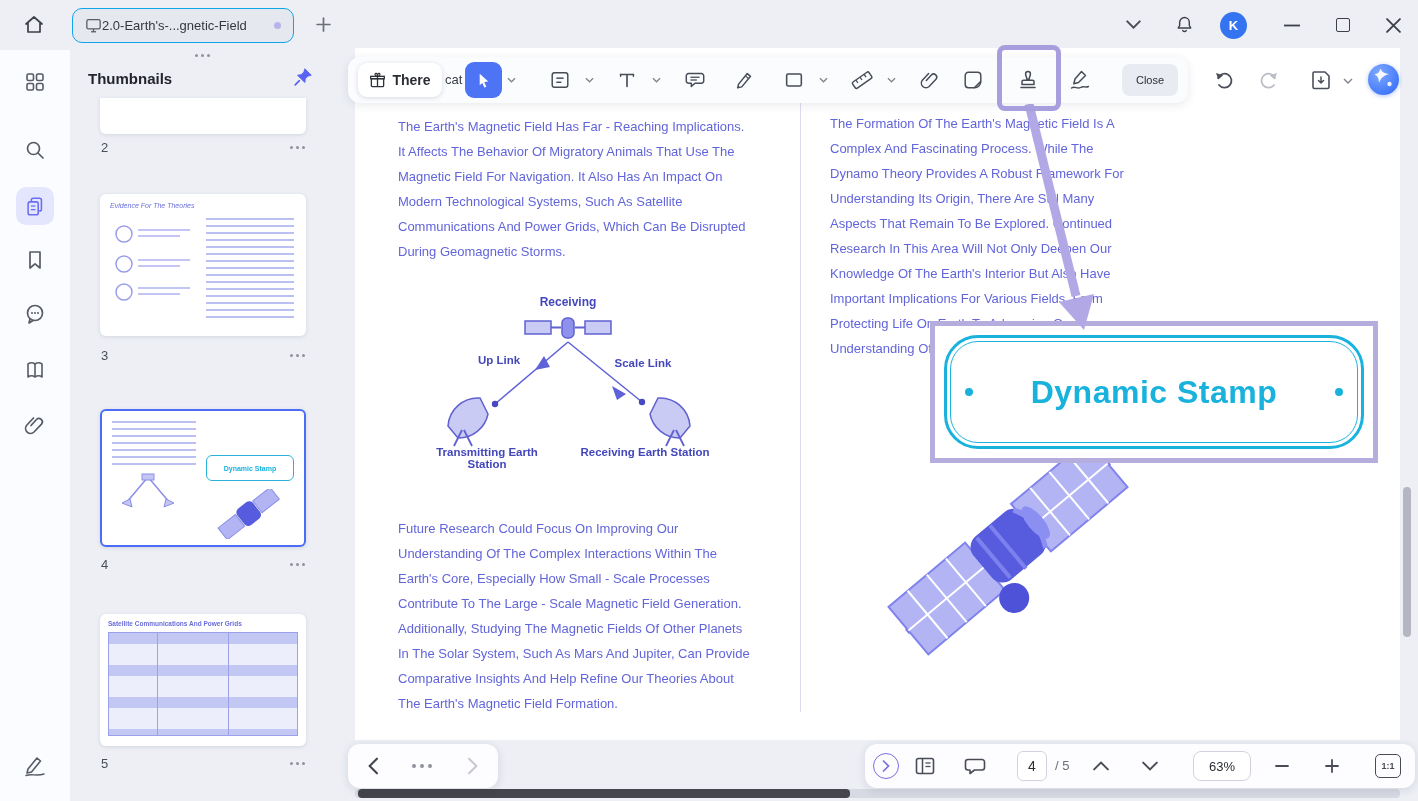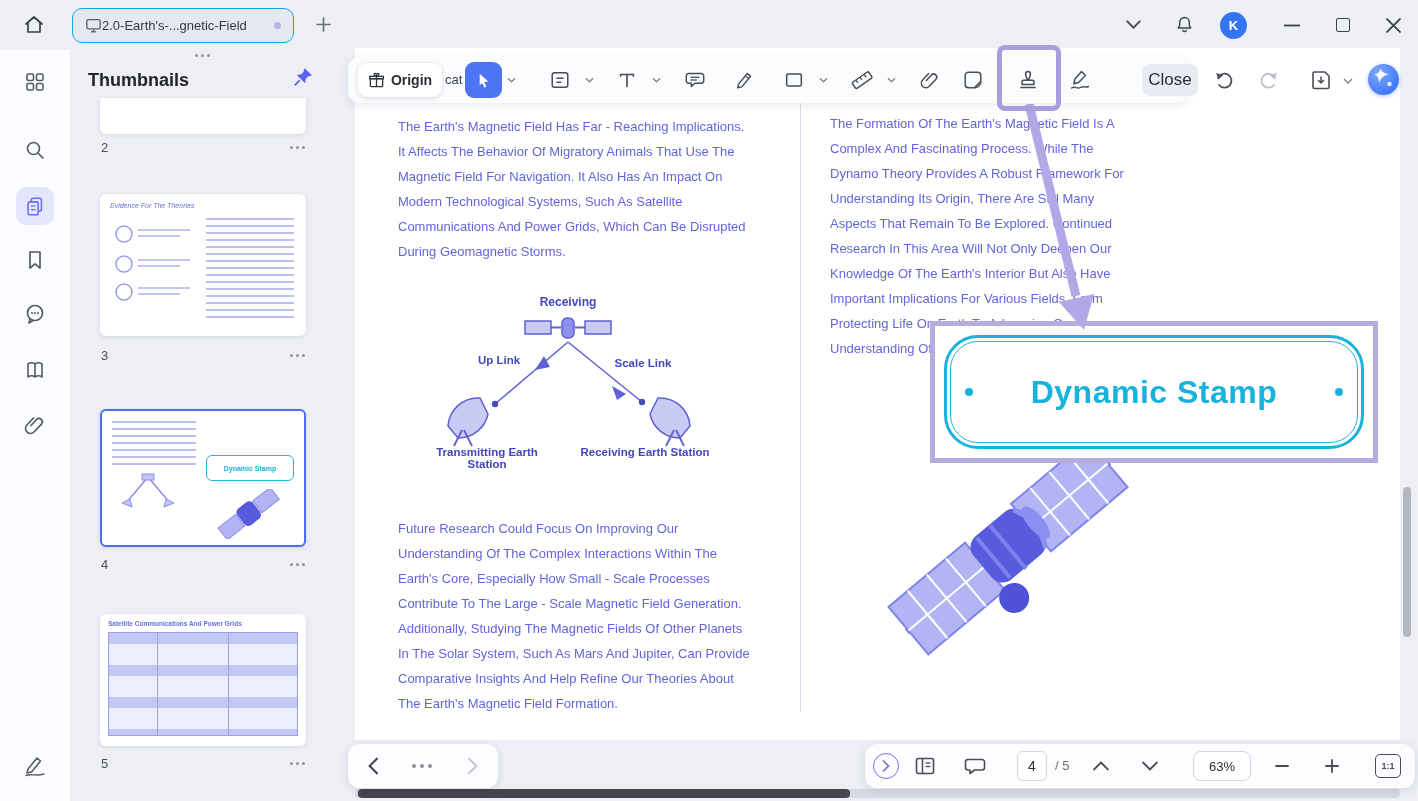--- a/index.html
+++ b/index.html
@@ -18,21 +18,21 @@
             background:#3574f0; color:#fff; font-size:13px; font-weight:700; display:flex; align-items:center; justify-content:center; }
 
   
   #iconrail { position:absolute; left:0; top:50px; width:70px; height:751px; background:#fbfcff; }
   .rail-ico { position:absolute; left:23px; width:24px; height:24px; }
   .rail-active { position:absolute; left:16px; width:38px; height:38px; background:#e4e6fd; border-radius:10px;
                  display:flex; align-items:center; justify-content:center; }
 
   
   #thumbpanel { position:absolute; left:70px; top:50px; width:278px; height:751px; }
-  .panel-title { position:absolute; left:18px; top:20px; font-size:18px; font-weight:700; color:#23252c; }
+  .panel-title { position:absolute; left:18px; top:20px; font-size:15px; font-weight:700; color:#23252c; }
   .card { position:absolute; left:30px; width:206px; background:#fff; border-radius:6px;
           box-shadow:0 1px 4px rgba(40,45,80,.12); overflow:hidden; }
   .thumb-row { position:absolute; left:31px; width:204px; display:flex; justify-content:space-between; align-items:center; }
   .thumb-num { font-size:13px; color:#4a4e59; }
   .dots3 { display:flex; gap:3px; }
   .dots3 i { width:3px; height:3px; border-radius:50%; background:#8e929c; display:block; }
   .tlines { background:repeating-linear-gradient(to bottom,#bcbff1 0 2px,transparent 2px 7px); }
   .mini-head { font-size:7px; color:#6a6ed8; white-space:nowrap; overflow:hidden; }
   .mini-stamp { border:1.5px solid #2ab3da; border-radius:6px; color:#19b2dd; font-size:7px; font-weight:700;
                 display:flex; align-items:center; justify-content:center; }
@@ -59,21 +59,21 @@
              border-radius:12px; box-shadow:0 2px 10px rgba(30,35,70,.10); z-index:50; }
   .tools-btn { position:absolute; left:10px; top:6px; width:84px; height:34px; background:#fff; border-radius:9px;
                box-shadow:0 1px 5px rgba(30,35,70,.16); display:flex; align-items:center; justify-content:center; gap:6px; }
   .tools-btn span { font-size:14px; font-weight:600; color:#2a2d34; }
   .clip-label { position:absolute; left:97px; top:15px; font-size:13px; color:#3a3e46; width:22px; overflow:hidden; z-index:1; }
   .sel-tool { position:absolute; left:117px; top:5px; width:37px; height:36px; background:#4d74f4; border-radius:9px;
               display:flex; align-items:center; justify-content:center; z-index:2; }
   .tb-ico { position:absolute; top:10px; width:26px; height:26px; display:flex; align-items:center; justify-content:center; }
   .tb-chev { position:absolute; top:20px; width:9px; height:6px; }
   .close-btn { position:absolute; left:774px; top:7px; width:56px; height:32px; background:#e9ebf2; border-radius:8px;
-               font-size:17px; color:#2b2e36; display:flex; align-items:center; justify-content:center;margin-left:20px; }
+               font-size:11px; color:#2b2e36; display:flex; align-items:center; justify-content:center; }
   #stamp-highlight { position:absolute; left:997px; top:45px; width:64px; height:66px; border:5px solid #a79ede;
                      border-radius:8px; z-index:60; pointer-events:none; }
 
   
   .pill { position:absolute; top:744px; height:44px; background:#fdfdff; border-radius:12px;
           box-shadow:0 2px 10px rgba(30,35,70,.12); z-index:50; }
   .pg-input { position:absolute; left:152px; top:7px; width:30px; height:30px; border:1px solid #d0d3dc; border-radius:6px;
               text-align:center; font-size:14px; color:#2b2e36; background:#fff; font-family:inherit; }
   .zoom-pill { position:absolute; left:328px; top:7px; width:58px; height:30px; border:1px solid #d0d3dc; border-radius:8px;
                font-size:13px; color:#2b2e36; display:flex; align-items:center; justify-content:center; background:#fff; }
@@ -386,21 +386,21 @@
 </svg>
 
 <div id="toolbar">
   <div class="tools-btn">
     <svg width="17" height="17" viewBox="0 0 18 18">
       <rect x="2.5" y="7" width="13" height="8.5" rx="1" fill="none" stroke="#2f333b" stroke-width="1.4"></rect>
       <rect x="1.8" y="4.6" width="14.4" height="2.6" fill="none" stroke="#2f333b" stroke-width="1.4"></rect>
       <line x1="9" y1="4.6" x2="9" y2="15.5" stroke="#2f333b" stroke-width="1.4"></line>
       <path d="M9 4.5 C6.5 4.5 5.5 1.8 7.3 1.5 C8.6 1.3 9 3 9 4.5 M9 4.5 C11.5 4.5 12.5 1.8 10.7 1.5 C9.4 1.3 9 3 9 4.5" fill="none" stroke="#2f333b" stroke-width="1.2"></path>
     </svg>
-    <span>Origin</span>
+    <span>There</span>
   </div>
 
   <div class="clip-label">cat</div>
 
   <div class="sel-tool">
     <svg width="19" height="19" viewBox="0 0 20 20">
       <path d="M6 3 L15 11 L10.8 11.6 L13 16.5 L10.9 17.4 L8.7 12.5 L6 15 Z" fill="#ffffff"></path>
     </svg>
   </div>
   <svg class="tb-chev" style="left:159px;" viewBox="0 0 10 6">

